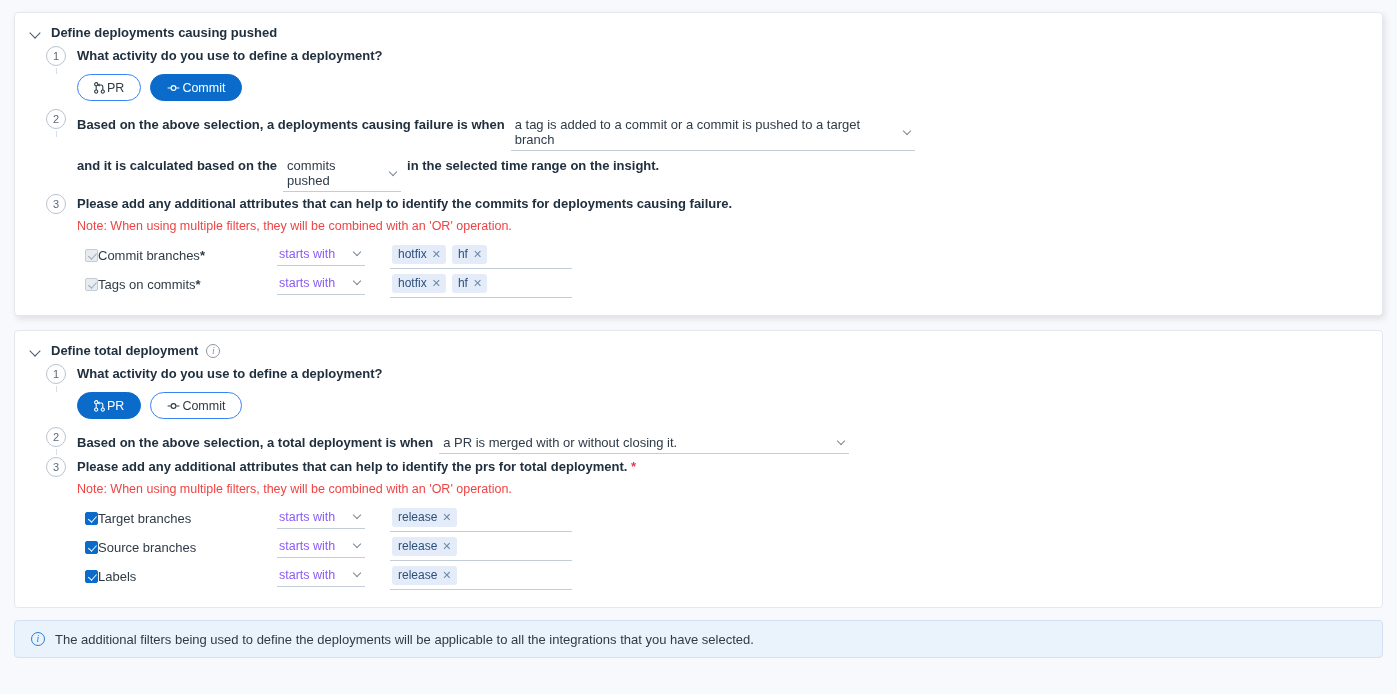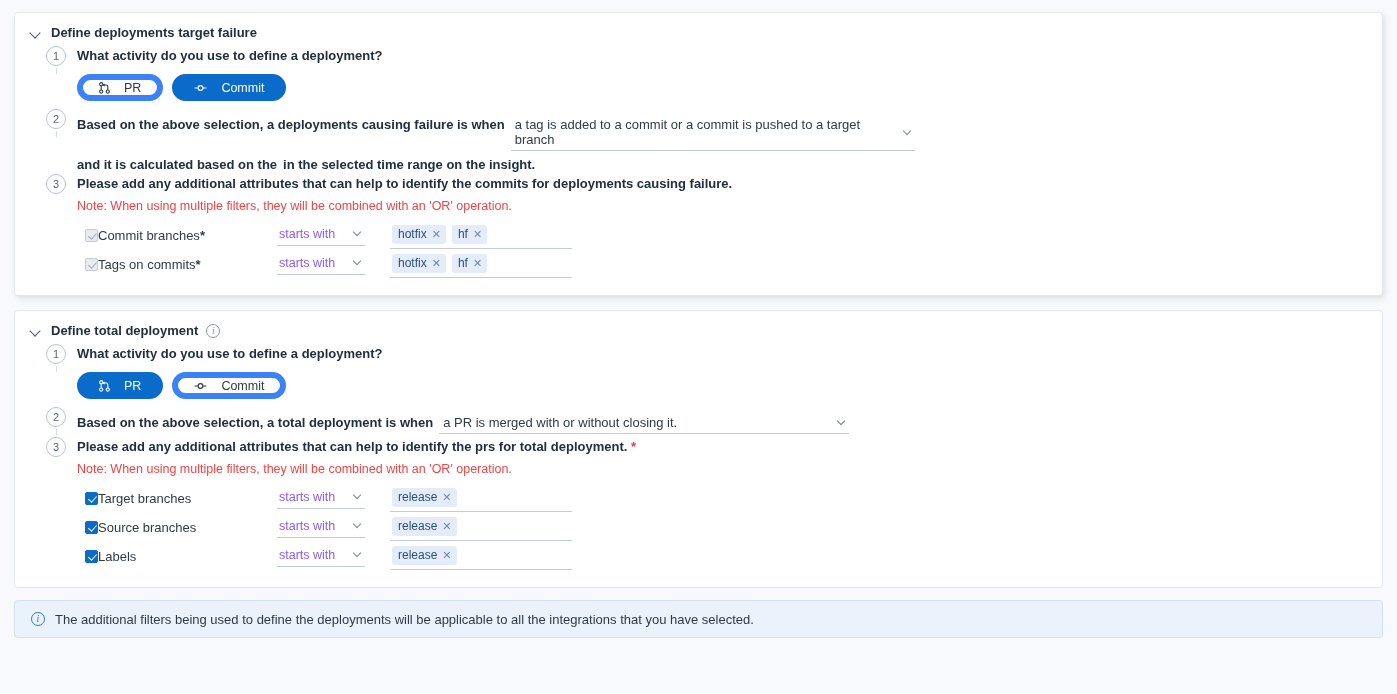--- a/index.html
+++ b/index.html
@@ -122,28 +122,28 @@
   .toggle-row {
     display: flex;
     gap: 9px;
     margin-top: 9px;
     margin-bottom: 6px;
   }
   .toggle-btn {
     height: 27px;
     min-width: 62px;
     border-radius: 14px;
-    border: 6px solid #3b82f6;
+    border: 1px solid #3b82f6;
     background: #fff;
     color: #2f3b47;
     font-size: 12.5px;
     display: inline-flex;
     align-items: center;
     justify-content: center;
-    gap: 14px;
+    gap: 2px;
     padding: 0 16px;
     cursor: pointer;
   }
   .toggle-btn.active {
     background: #0b6bcb;
     border-color: #0b6bcb;
     color: #fff;
   }
   .ic { display: inline-block; line-height: 0; }
   .ic svg { display: block; }
@@ -313,21 +313,21 @@
   .gap { height: 14px; }
 </style>
 </head>
 <body>
 
 <div class="page">
 
   <div class="card shadowed">
     <div class="card-header">
       <span class="chevron"></span>
-      <span class="card-title">Define deployments target failure</span>
+      <span class="card-title">Define deployments causing pushed</span>
     </div>
 
     <div class="steps">
 
       <div class="step">
         <div class="step-marker">
           <div class="step-num">1</div>
           <div class="step-line"></div>
         </div>
         <div class="step-body">
@@ -367,20 +367,24 @@
         <div class="step-body">
           <div class="sentence">
             <span class="plain">Based on the above selection, a deployments causing failure is when</span>
             <span class="select-underline sel-w1">
               <span>a tag is added to a commit or a commit is pushed to a target branch</span>
               <span class="cv"></span>
             </span>
           </div>
           <div class="sentence">
             <span class="plain">and it is calculated based on the</span>
+            <span class="select-underline sel-w2">
+              <span>commits pushed</span>
+              <span class="cv"></span>
+            </span>
             <span class="plain">in the selected time range on the insight.</span>
           </div>
         </div>
       </div>
 
       <div class="step">
         <div class="step-marker">
           <div class="step-num">3</div>
         </div>
         <div class="step-body">

